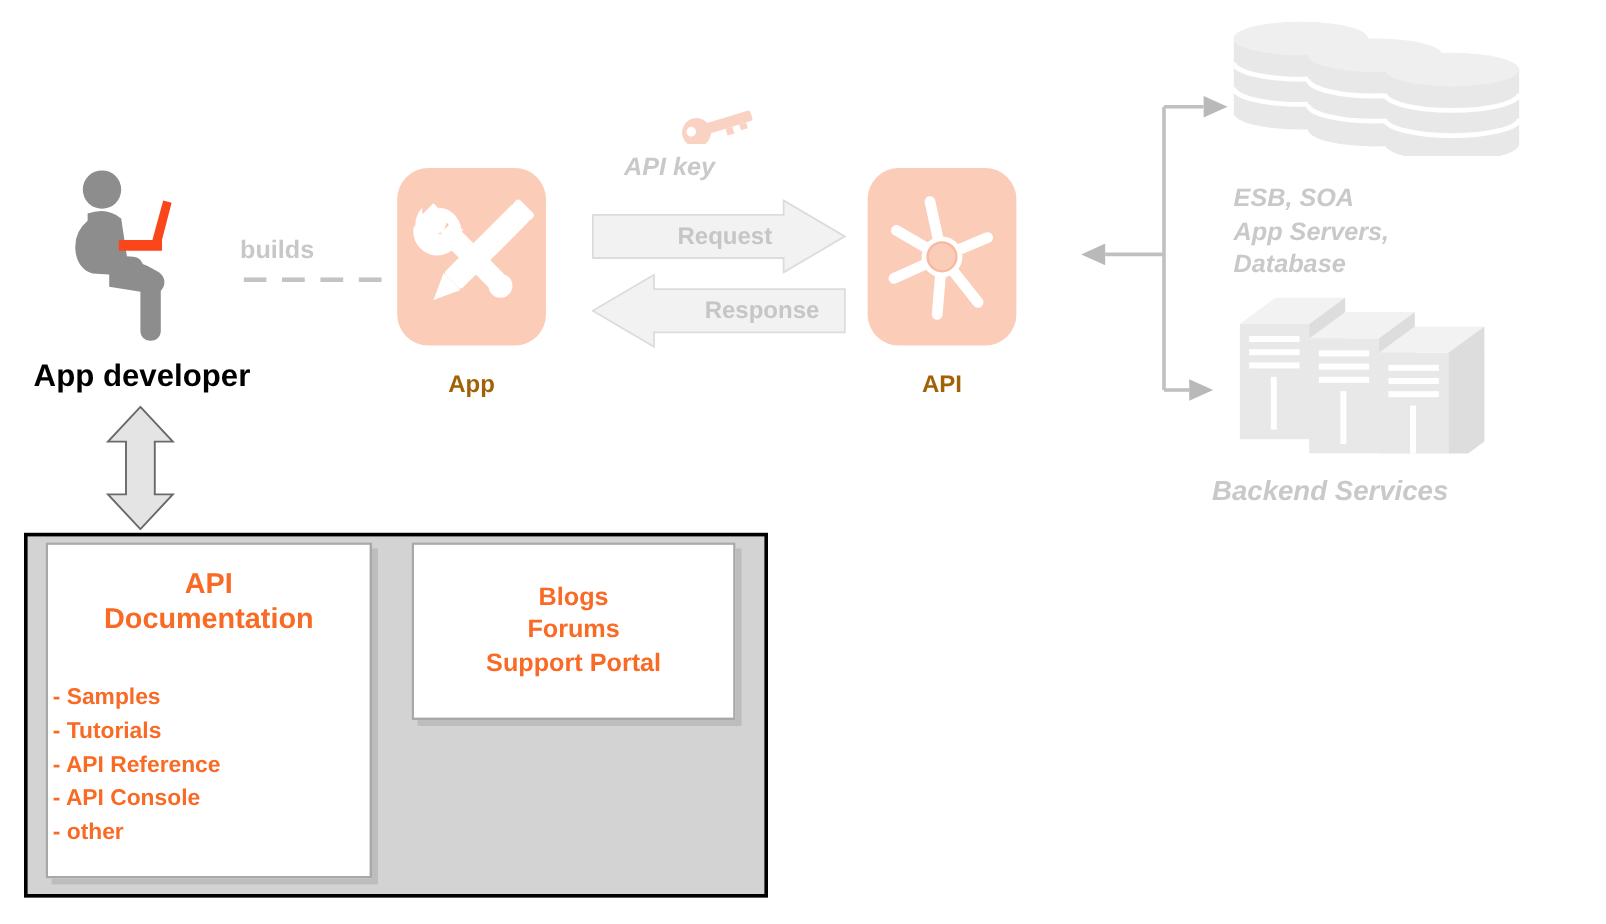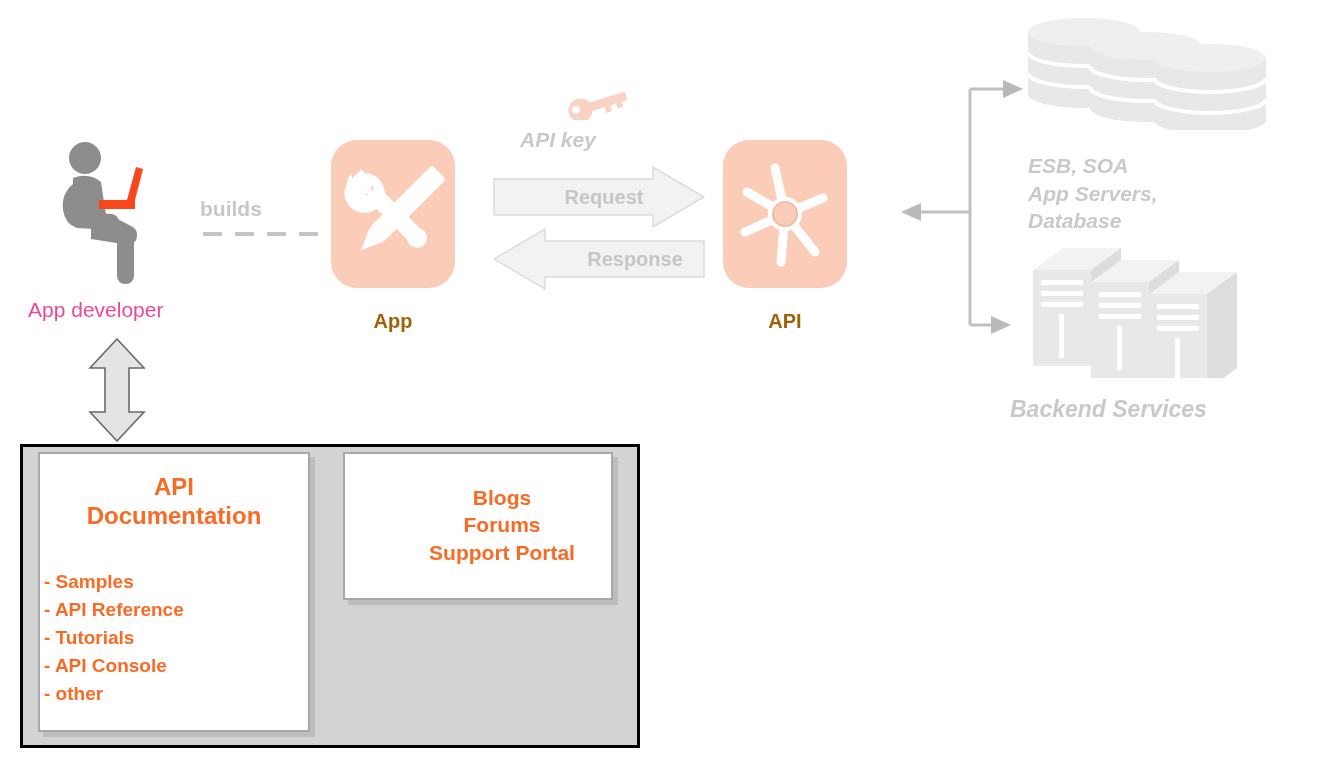--- a/index.html
+++ b/index.html
@@ -35,23 +35,23 @@
     font-style: italic;
   }
   .lbl-gray-soft {
     color: #a16207;
     font-weight: bold;
     font-size: 20px;
     text-align: center;
     white-space: nowrap;
   }
   .lbl-black {
-    color: #ec4899;
-    font-weight: normal;
-    font-size: 21px;
+    color: #000000;
+    font-weight: bold;
+    font-size: 26px;
     white-space: nowrap;
   }
   .lbl-orange {
     color: #f96a25;
     font-weight: bold;
   }
 
   
   #developer-figure { left: 55px; top: 140px; width: 170px; height: 150px; }
   #developer-label  { left: 28px; top: 298px; }
@@ -138,21 +138,20 @@
     line-height: 1.47;
   }
   #api-doc-list .doc-item { white-space: nowrap; }
 
   #community-text {
     position: absolute;
     left: 343px; top: 484px; width: 270px;
     text-align: center;
     font-size: 21px;
     line-height: 1.30;
-    margin-left: 24px;
   }
 </style>
 </head>
 <body>
 
 <div class="stage">
 
   <div class="abs" id="developer-figure">
     <svg width="170" height="150" viewBox="0 0 170 150">
 
@@ -312,22 +311,22 @@
 
   <div class="abs" id="docs-panel"></div>
 
   <div class="doc-card" id="api-doc-card"></div>
   <div class="lbl-orange" id="api-doc-title">
     <div>API</div>
     <div>Documentation</div>
   </div>
   <div class="lbl-orange" id="api-doc-list">
     <div class="doc-item">- Samples</div>
+    <div class="doc-item">- Tutorials</div>
     <div class="doc-item">- API Reference</div>
-    <div class="doc-item">- Tutorials</div>
     <div class="doc-item">- API Console</div>
     <div class="doc-item">- other</div>
   </div>
 
   <div class="doc-card" id="community-card"></div>
   <div class="lbl-orange" id="community-text">
     <div>Blogs</div>
     <div>Forums</div>
     <div>Support Portal</div>
   </div>

